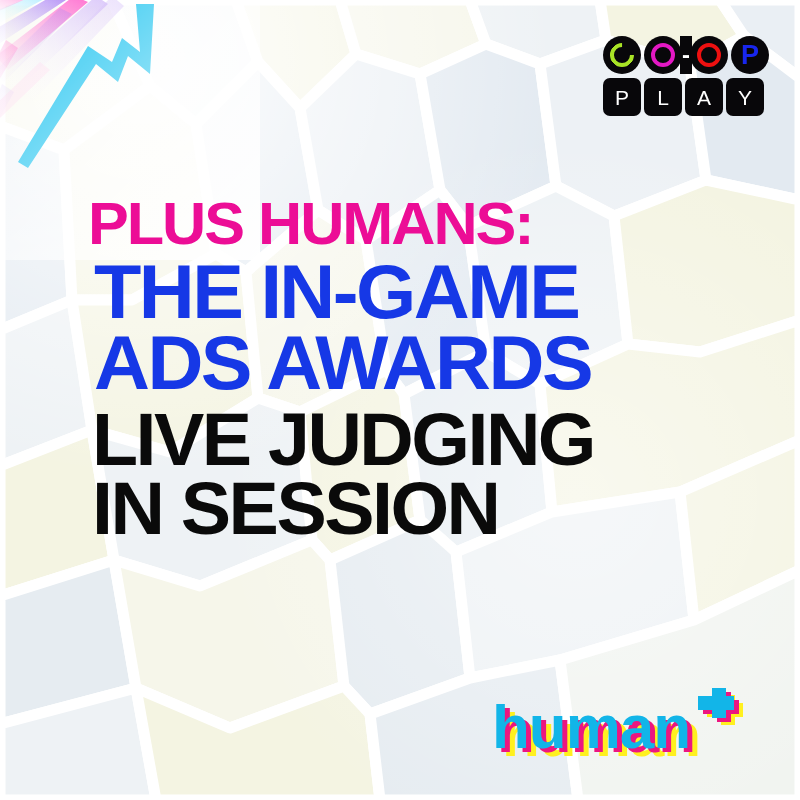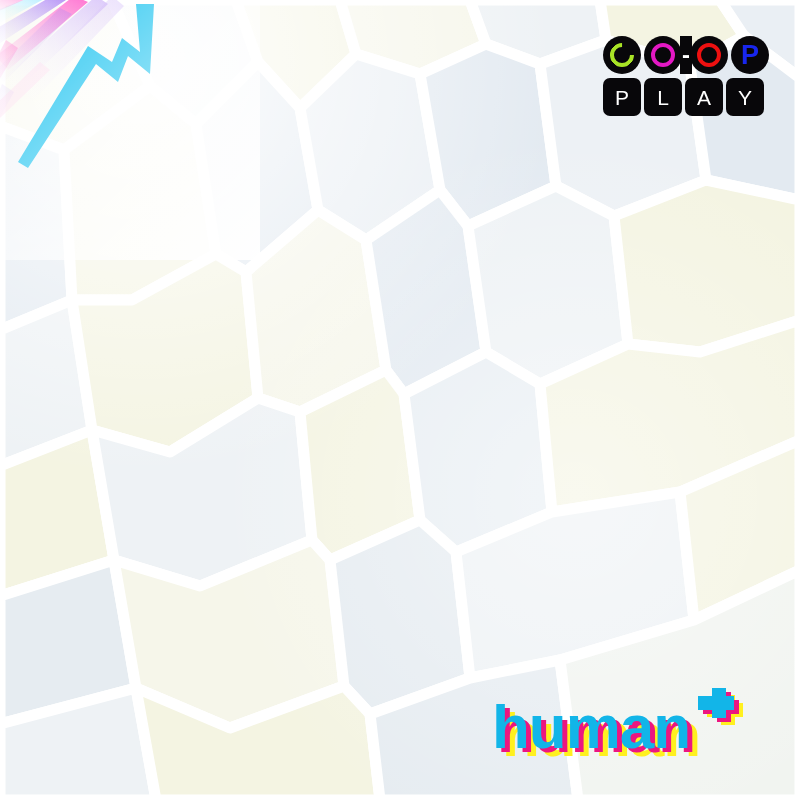--- a/index.html
+++ b/index.html
@@ -260,20 +260,27 @@
       </div>
       <div class="coop-tile">
         <span>A</span>
       </div>
       <div class="coop-tile">
         <span>Y</span>
       </div>
     </div>
   </div>
 
+  <div id="headline">
+    <div class="hl hl-1">PLUS HUMANS:</div>
+    <div class="hl hl-2">THE IN-GAME</div>
+    <div class="hl hl-3">ADS AWARDS</div>
+    <div class="hl hl-4">LIVE JUDGING</div>
+    <div class="hl hl-5">IN SESSION</div>
+  </div>
 
   <div id="human-logo">
     <div class="human-wrap">
       <span class="human-layer h-yellow">human</span>
       <span class="human-layer h-magenta">human</span>
       <span class="human-layer h-cyan">human</span>
 
       <svg class="plus-wrap" viewBox="0 0 66 56" aria-hidden="true">
         <g transform="translate(9,7)">
           <path d="M20,0 L34,0 L34,8 L42,8 L42,22 L34,22 L34,30 L20,30 L20,22 L6,22 L6,8 L20,8 Z" fill="#fff01f"></path>

